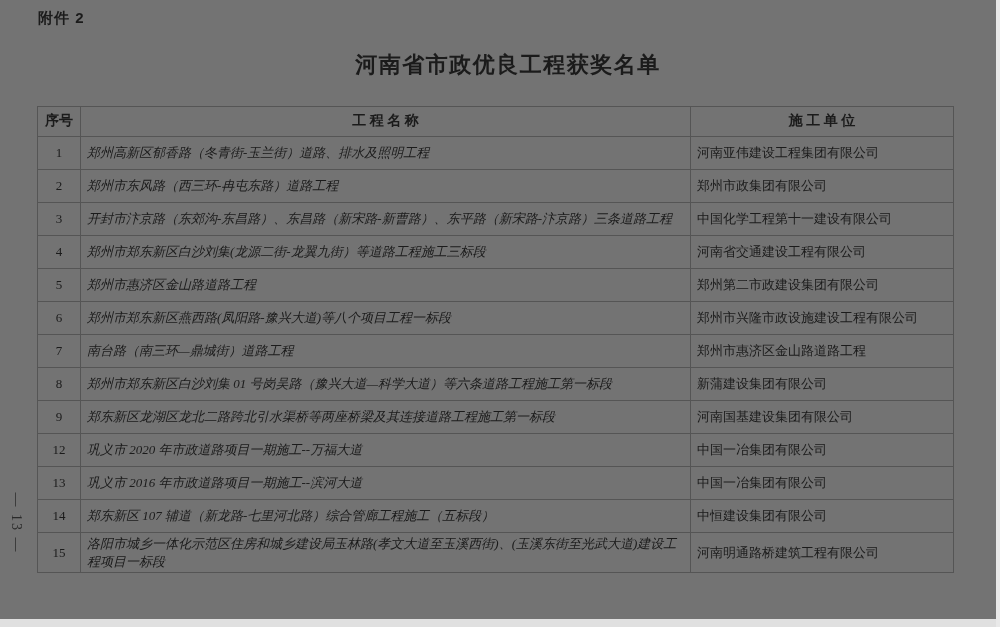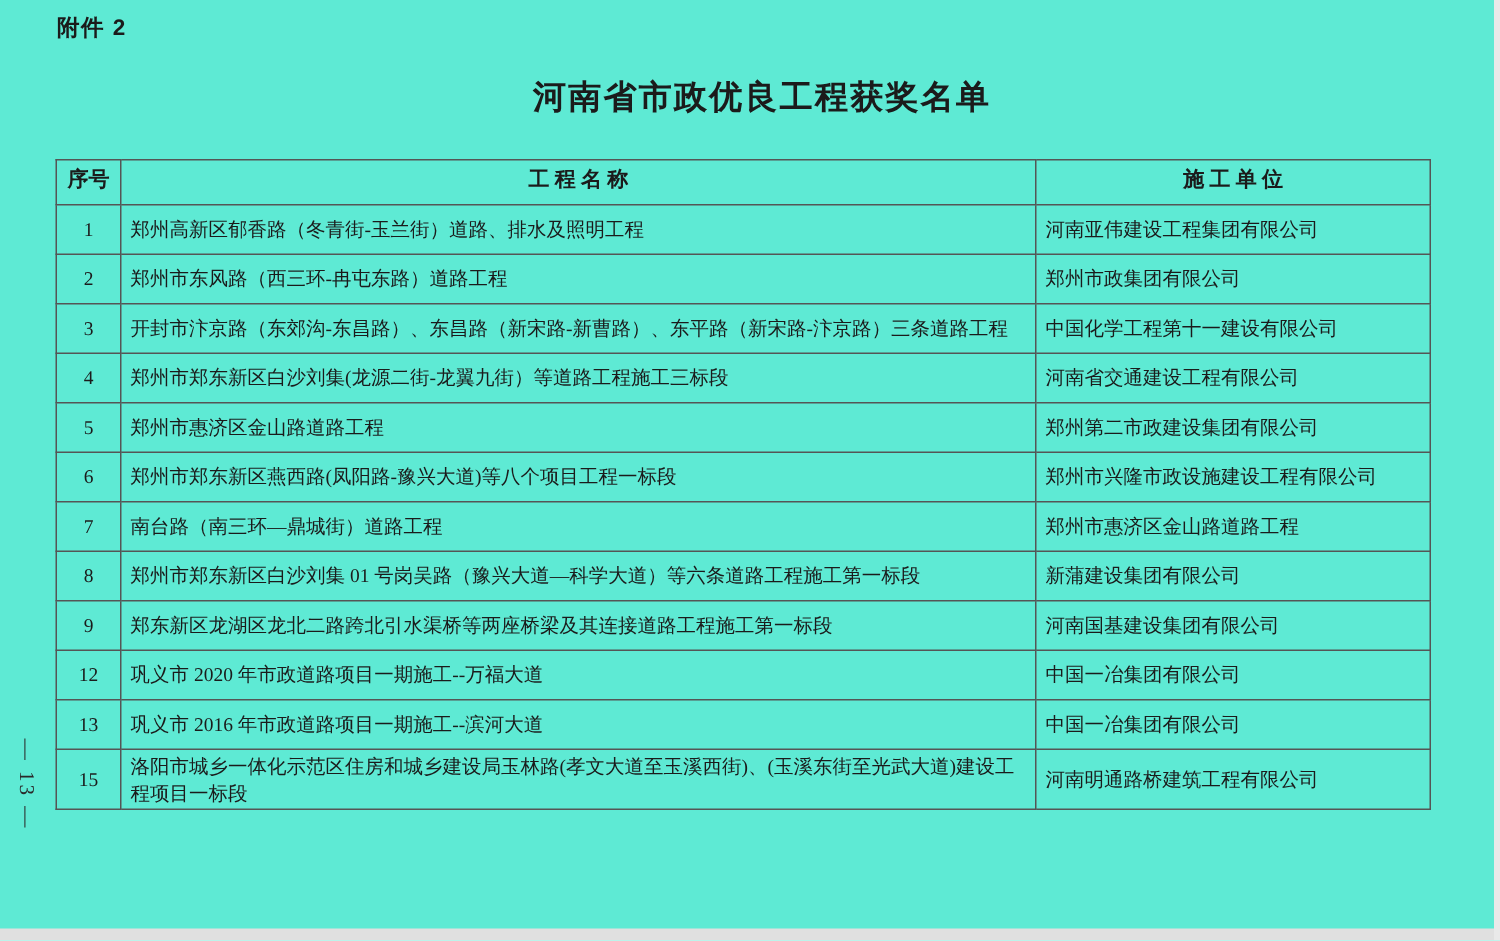--- a/index.html
+++ b/index.html
@@ -1,20 +1,20 @@
 <!DOCTYPE html>
 <html><head>
 <meta charset="utf-8">
 <style>
   html, body { margin: 0; padding: 0; background: #ffffff; }
   #page {
     position: relative;
     width: 1000px;
     height: 627px;
-    background: #5eead4;
+    background: #737373;
     overflow: hidden;
     color: #1b1b1b;
     font-family: "Liberation Serif", serif;
   }
   .attachment {
     position: absolute;
     left: 38px;
     top: 9px;
     font-family: "Liberation Sans", sans-serif;
     font-size: 15px;
@@ -63,21 +63,21 @@
   }
   table.award th {
     height: 29px;
     font-size: 14px;
     font-weight: 700;
     text-align: center;
     padding: 0;
   }
   table.award td { height: 28px; }
   td.cell-no { text-align: center; padding: 0 2px; }
-  td.cell-project { text-align: left; padding: 2px 4px 2px 6px; }
+  td.cell-project { text-align: left; padding: 2px 4px 2px 6px; font-style: italic; }
   td.cell-company { text-align: left; padding: 2px 2px 2px 6px; }
   .edge-bottom {
     position: absolute;
     left: 0; right: 0; bottom: 0;
     height: 8px;
     background: #e0e0e0;
   }
   .edge-right {
     position: absolute;
     top: 0; right: 0; bottom: 0;
@@ -171,20 +171,25 @@
       <td class="cell-project">巩义市 2020 年市政道路项目一期施工--万福大道</td>
       <td class="cell-company">中国一冶集团有限公司</td>
     </tr>
 
     <tr>
       <td class="cell-no">13</td>
       <td class="cell-project">巩义市 2016 年市政道路项目一期施工--滨河大道</td>
       <td class="cell-company">中国一冶集团有限公司</td>
     </tr>
 
+    <tr>
+      <td class="cell-no">14</td>
+      <td class="cell-project">郑东新区 107 辅道（新龙路-七里河北路）综合管廊工程施工（五标段）</td>
+      <td class="cell-company">中恒建设集团有限公司</td>
+    </tr>
 
     <tr>
       <td class="cell-no">15</td>
       <td class="cell-project">洛阳市城乡一体化示范区住房和城乡建设局玉林路(孝文大道至玉溪西街)、(玉溪东街至光武大道)建设工程项目一标段</td>
       <td class="cell-company">河南明通路桥建筑工程有限公司</td>
     </tr>
   </tbody>
   </table>
 
   <div class="edge-bottom"></div>

